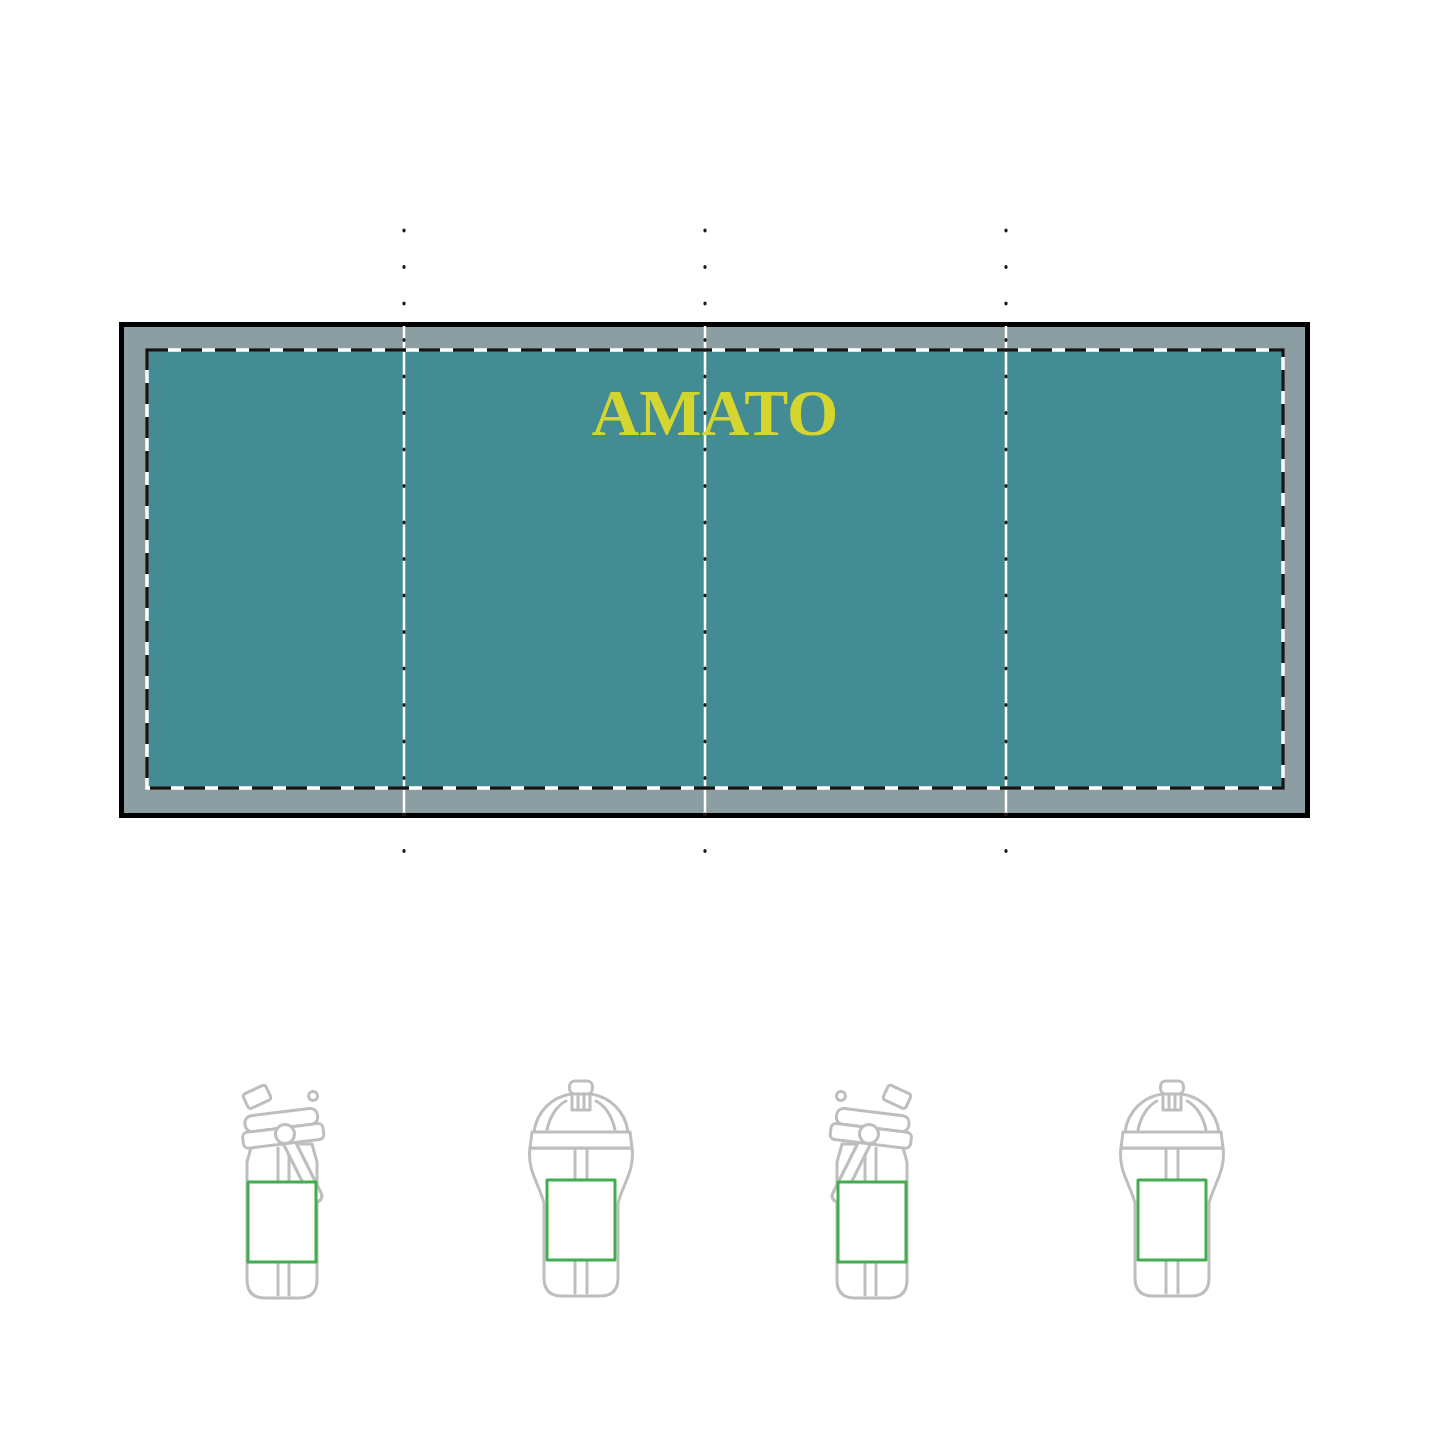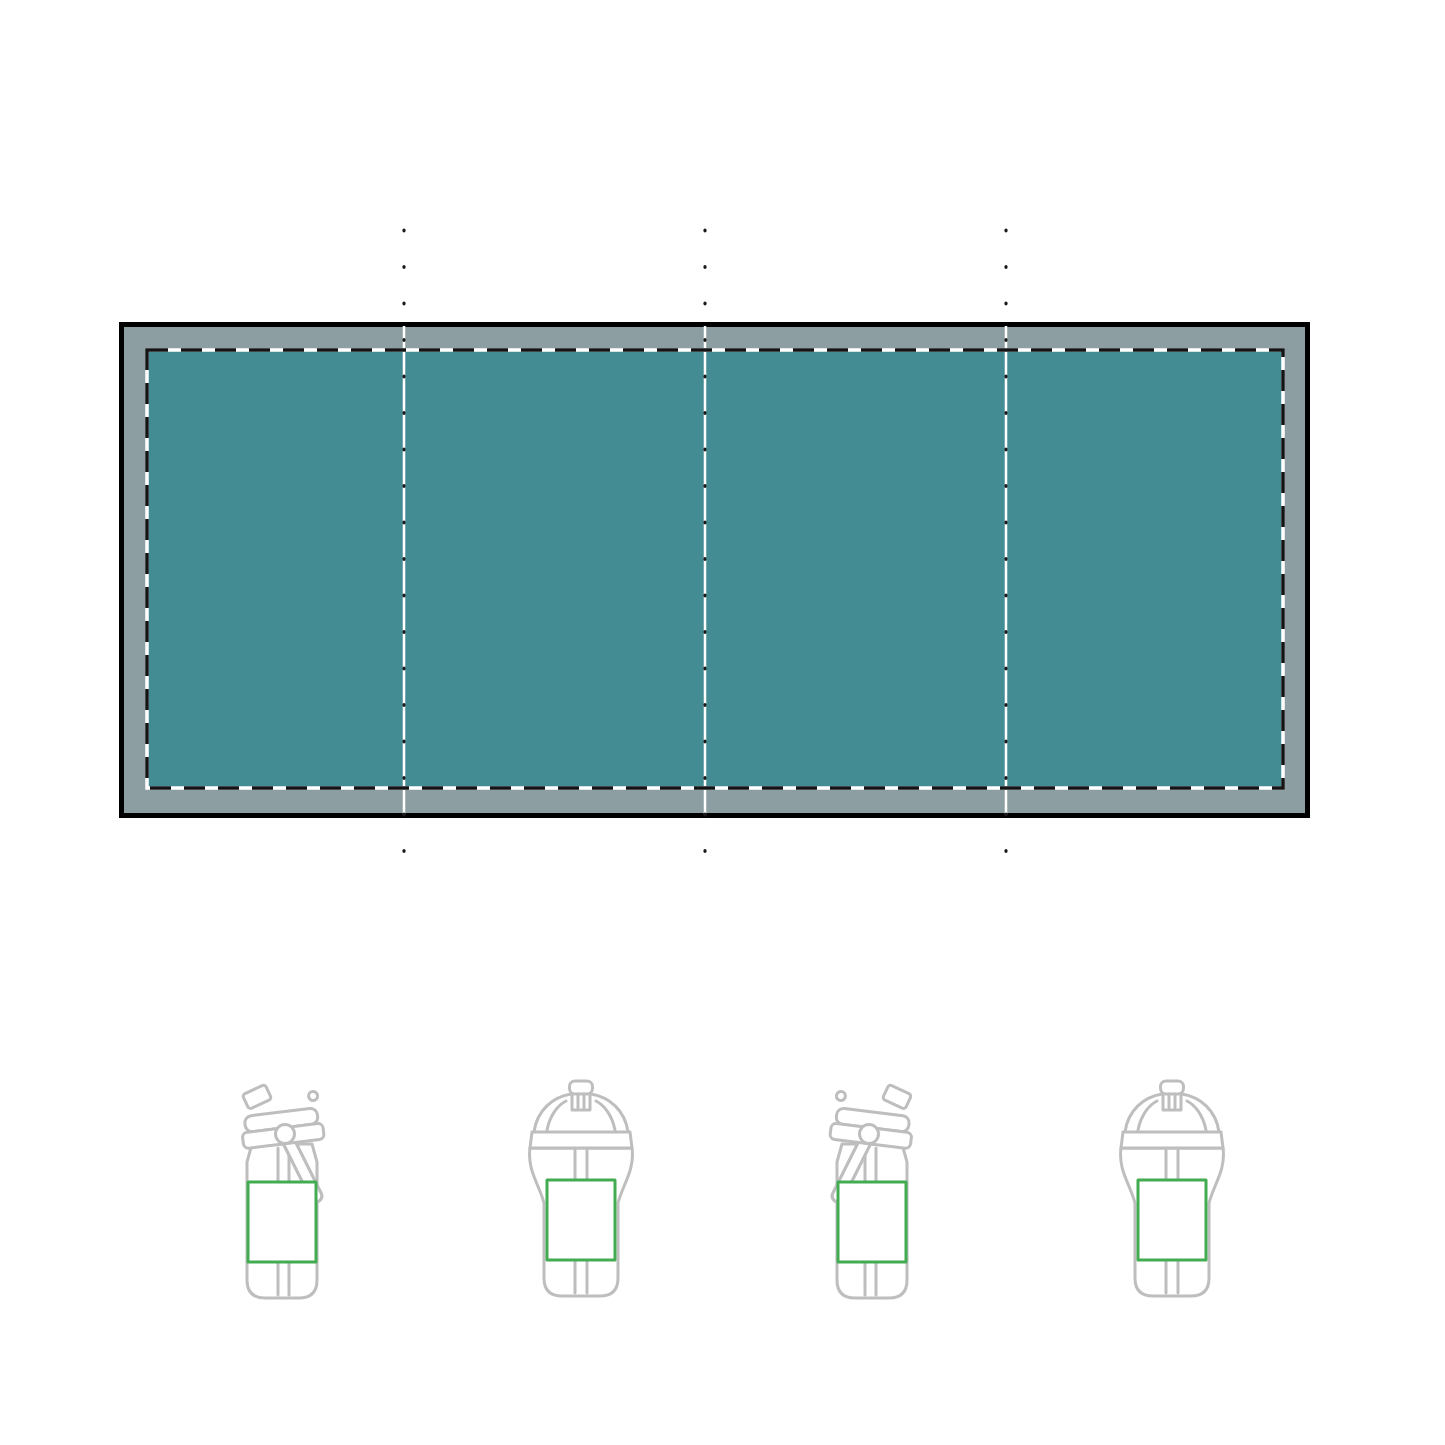--- a/index.html
+++ b/index.html
@@ -54,20 +54,21 @@
 
       <line x1="285" y1="15" x2="285" y2="671" stroke="#1a1a1a" stroke-width="3.2" stroke-dasharray="0.8,35.7" stroke-linecap="round"></line>
       <line x1="586" y1="15" x2="586" y2="671" stroke="#1a1a1a" stroke-width="3.2" stroke-dasharray="0.8,35.7" stroke-linecap="round"></line>
       <line x1="887" y1="15" x2="887" y2="671" stroke="#1a1a1a" stroke-width="3.2" stroke-dasharray="0.8,35.7" stroke-linecap="round"></line>
     </g>
 
     <rect x="28" y="135" width="1136" height="438" fill="none" stroke="#ffffff" stroke-width="3.5"></rect>
     <rect x="28" y="135" width="1136" height="438" fill="none" stroke="#141414" stroke-width="3.5" stroke-dasharray="21,13"></rect>
   </svg>
 
+  <div class="wrap-label">AMATO</div>
 
   <svg class="bottle-svg bottle-1" viewBox="0 0 160 230">
     <g stroke="#BEBEBE" stroke-width="3" fill="none" stroke-linejoin="round" stroke-linecap="round">
 
       <path d="M50,66 L45,84 L45,202 Q45,220 63,220 L97,220 Q115,220 115,202 L115,84 L110,66 Z" fill="#ffffff"></path>
       <line x1="76" y1="70" x2="76" y2="217"></line>
       <line x1="87" y1="70" x2="87" y2="217"></line>
 
       <line x1="84" y1="58" x2="114" y2="118" stroke-width="15"></line>
       <line x1="84" y1="58" x2="114" y2="118" stroke="#ffffff" stroke-width="8.5"></line>

